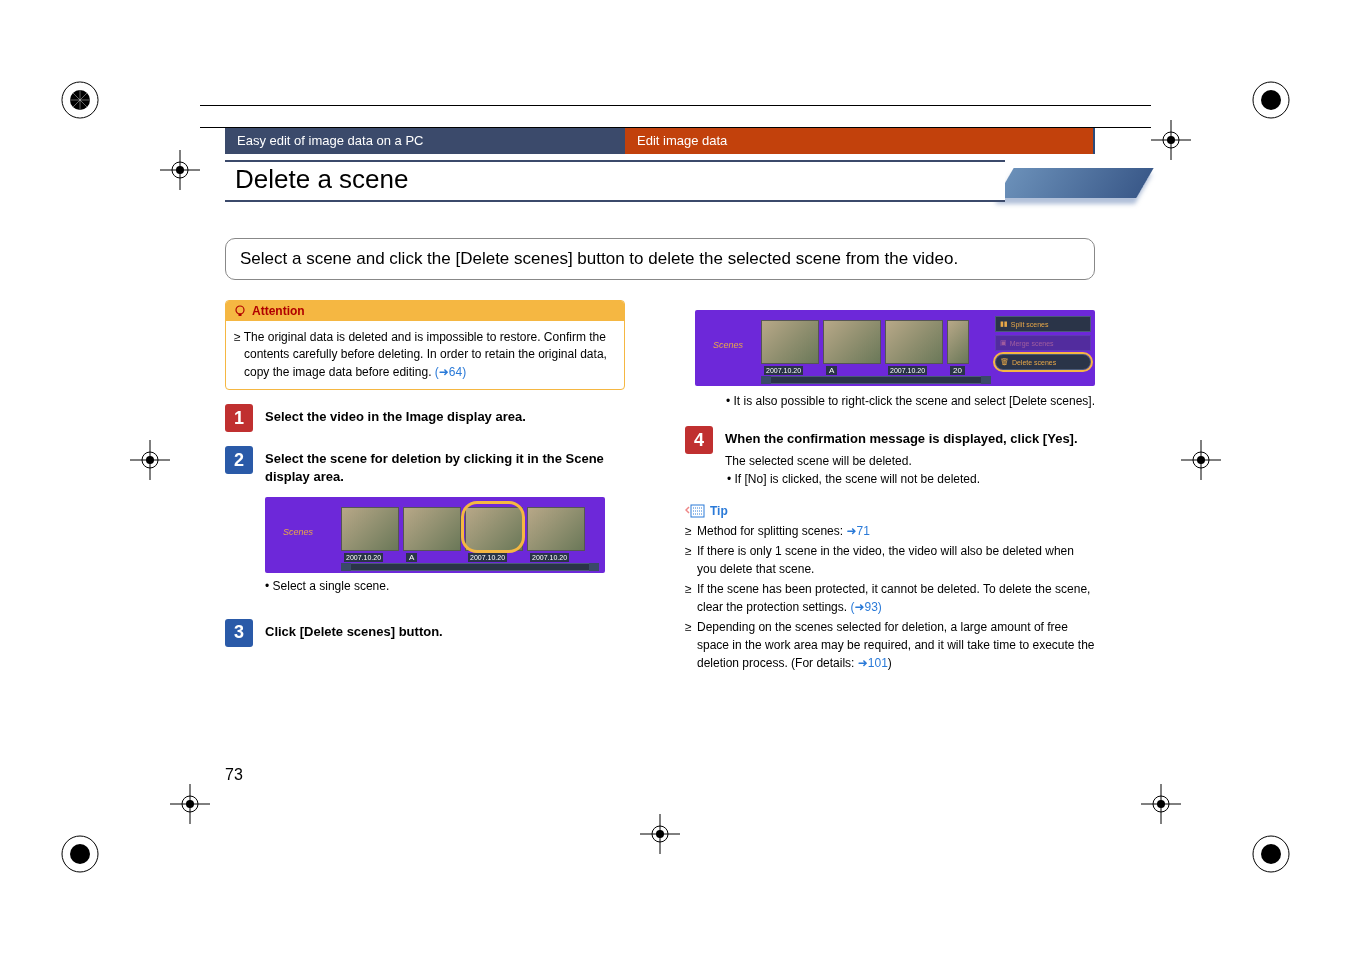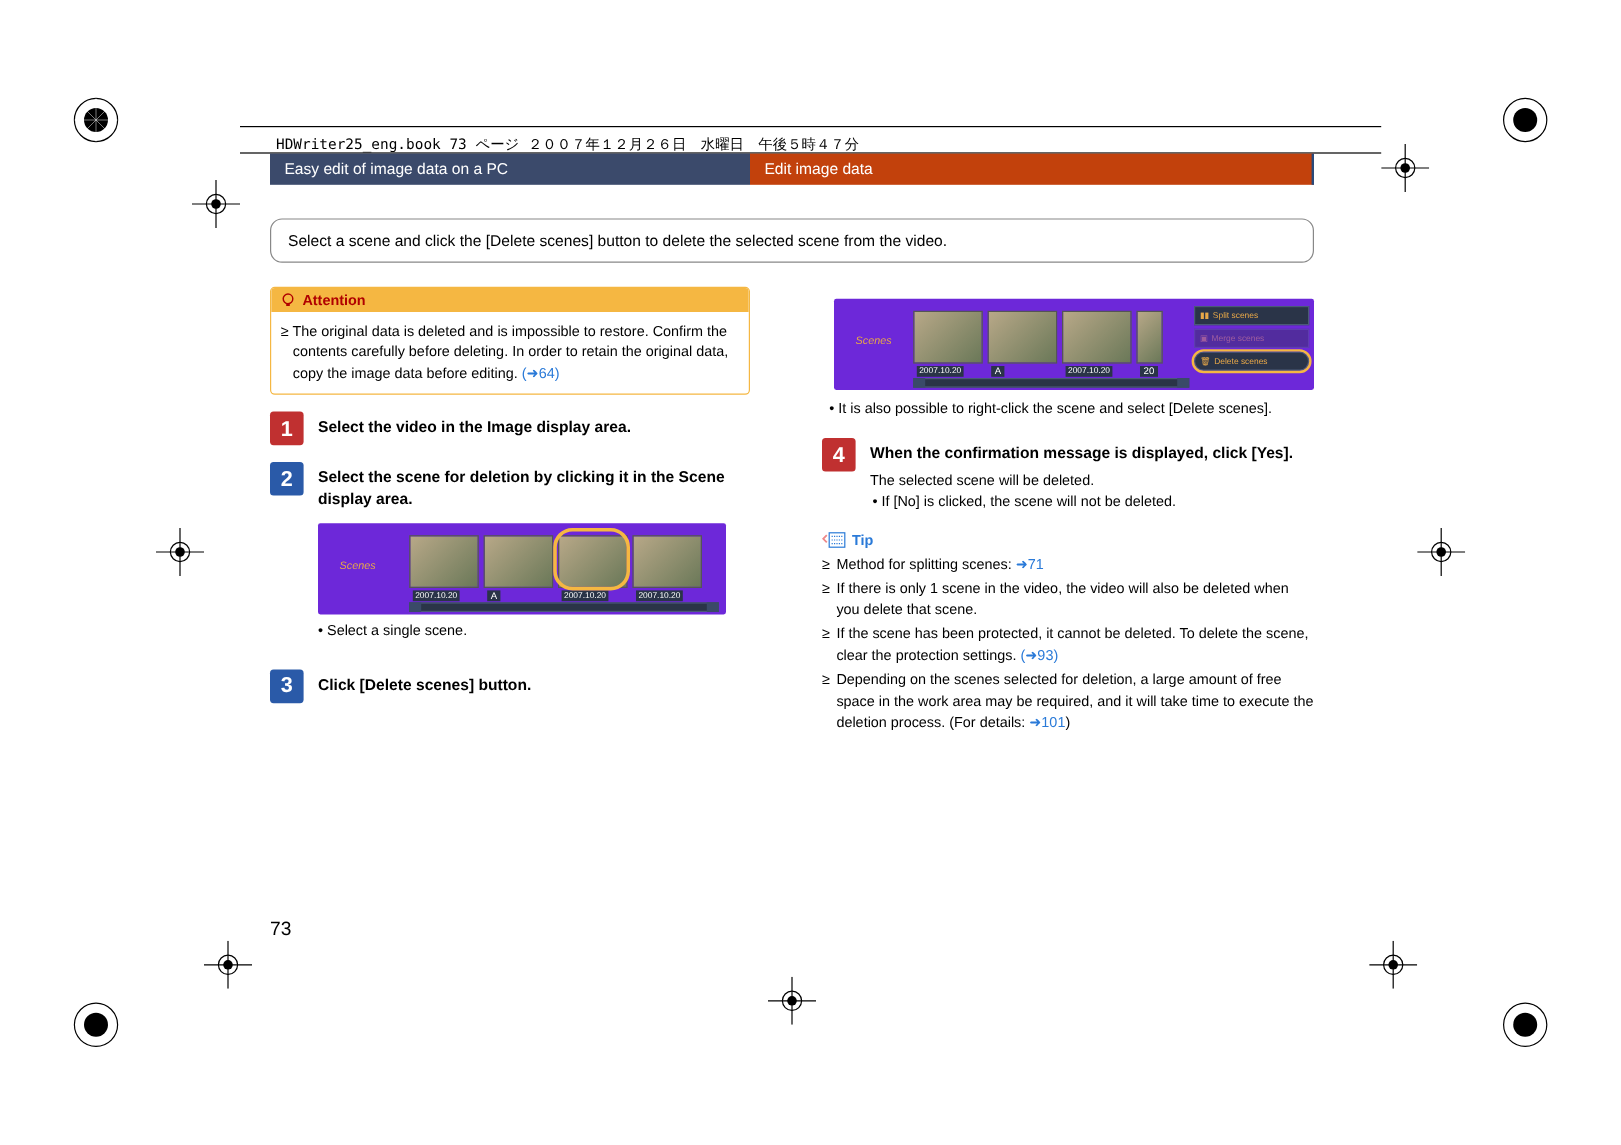--- a/index.html
+++ b/index.html
@@ -119,21 +119,21 @@
     background: linear-gradient(90deg, #6a8fb8, #3b5a8a);
     transform: skewX(-30deg);
     box-shadow: 2px 6px 4px rgba(100,130,180,0.5);
   }
 
   .summary-box {
     margin-top: 28px;
     border: 1px solid #888;
     border-radius: 10px;
     padding: 10px 14px;
-    font-size: 13px;
+    font-size: 17px;
   }
 
   .columns {
     display: flex;
     gap: 60px;
     margin-top: 20px;
   }
   .col {
     width: 410px;
     font-size: 12.5px;
@@ -411,30 +411,34 @@
         <line x1="0" y1="20" x2="40" y2="20" stroke="#000"></line>
       </svg></div>
   <div class="reg-mark cross-mb"><svg viewBox="0 0 40 40">
         <circle cx="20" cy="20" r="8" fill="none" stroke="#000"></circle>
         <circle cx="20" cy="20" r="4" fill="#000"></circle>
         <line x1="20" y1="0" x2="20" y2="40" stroke="#000"></line>
         <line x1="0" y1="20" x2="40" y2="20" stroke="#000"></line>
       </svg></div>
 
   <div class="header-line"></div>
-  <div class="header-text">HDWriter25_eng.book  73 ページ  ２００７年１２月２６日　水曜日　午後５時４７分</div>
   <div class="header-line2"></div>
 
   <div class="content">
 
     <div class="tab-row">
       <div class="tab-left">Easy edit of image data on a PC</div>
       <div class="tab-right">Edit image data</div>
     </div>
 
+    <div class="title-bar">
+      <div class="title-bar-grad"></div>
+      <div class="title-bar-bg"></div>
+      <div class="title-bar-text">Delete a scene</div>
+    </div>
 
     <div class="summary-box">Select a scene and click the [Delete scenes] button to delete the selected scene from the video.</div>
 
     <div class="columns">
 
       <div class="col">
 
         <div class="attention-box">
           <div class="attention-head">
             <span class="bulb">
@@ -524,21 +528,21 @@
                 <span>🗑</span>
                 <span>Delete scenes</span>
               </div>
           </div>
           <div class="scroll-track" style="left:66px;right:104px;">
             <div class="scroll-btn" style="left:-1px;"></div>
             <div class="scroll-btn" style="right:-1px;"></div>
           </div>
         </div>
 
-        <div class="step-li" style="margin-left:6px;margin-top:8px;">• It is also possible to right-click the scene and select [Delete scenes].</div>
+        <div class="step-li" style="margin-left:34px;margin-top:8px;text-align:right;">• It is also possible to right-click the scene and select [Delete scenes].</div>
 
         <div class="step" style="margin-top:18px;">
           <div class="step-num s4">4</div>
           <div>
             <div class="step-text">When the confirmation message is displayed, click [Yes].</div>
             <div class="step-sub">The selected scene will be deleted.</div>
             <div class="step-li">• If [No] is clicked, the scene will not be deleted.</div>
           </div>
         </div>
 

